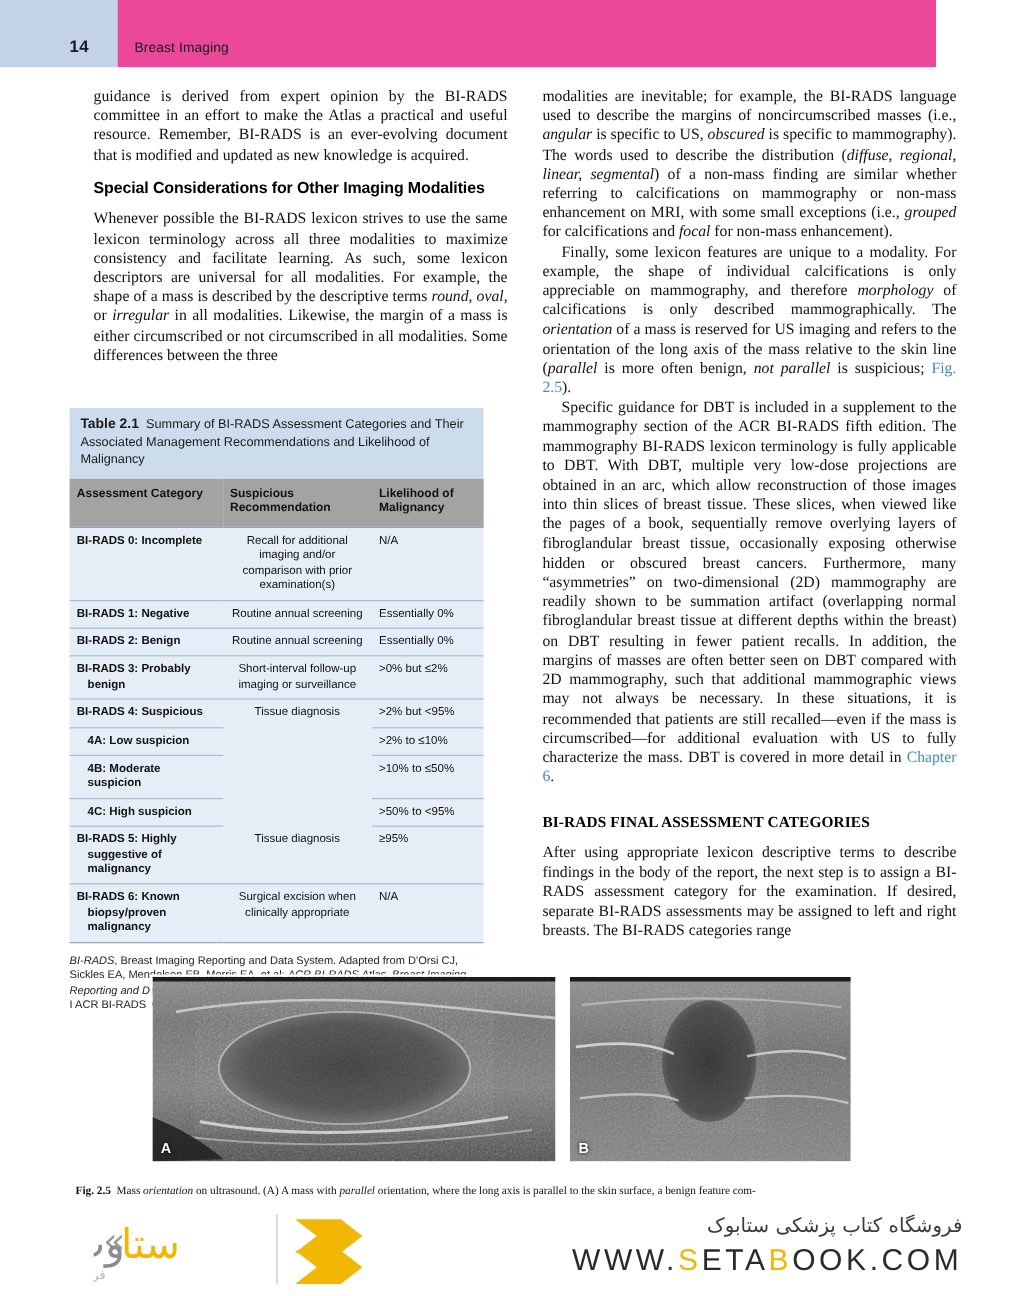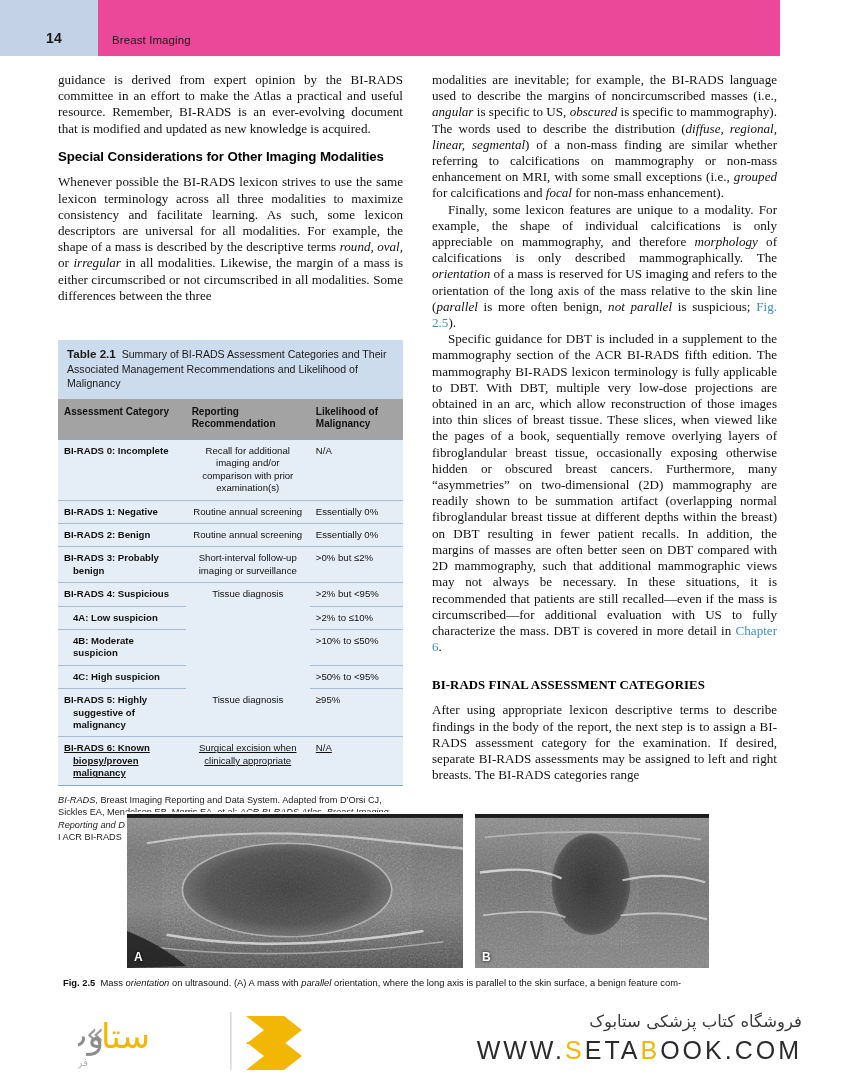--- a/index.html
+++ b/index.html
@@ -35,21 +35,21 @@
     flex: 1;
     height: 56px;
     background: #ec4899;
     display: flex;
     align-items: flex-end;
     padding-bottom: 10px;
     box-sizing: border-box;
   }
   .rh-pageno {
     position: absolute;
-    left: 46px;
+    left: 58px;
     bottom: 10px;
     font-family: "Liberation Sans", sans-serif;
     font-size: 14px;
     font-weight: 600;
     color: #1a1a1a;
     letter-spacing: 0.3px;
   }
   .rh-title {
     font-family: "Liberation Sans", sans-serif;
     font-size: 11.5px;
@@ -60,20 +60,21 @@
 
   
   .col {
     position: absolute;
     top: 72px;
     width: 345px;
     font-size: 13.1px;
     line-height: 16.2px;
     text-align: justify;
     color: #111;
+    margin-left: 20px;
   }
   .col-left  { left: 58px; }
   .col-right { left: 432px; }
 
   p.body {
     margin: 0 0 0 0;
     text-indent: 16px;
     hyphens: auto;
   }
   p.body.first { text-indent: 0; }
@@ -141,21 +142,21 @@
     padding: 7px 6px 8px 6px;
     border-bottom: 1.6px solid #8fa7c2;
     color: #111;
   }
   table.birads td {
     vertical-align: top;
     padding: 5px 6px 5px 6px;
     border-bottom: 1px solid #a8bcd4;
     color: #111;
   }
-  table.birads tr:last-child td { border-bottom: 1.6px solid #8fa7c2; text-decoration: underline; }
+  table.birads tr:last-child td { border-bottom: 1.6px solid #8fa7c2; }
   td.c-cat  { width: 37%; font-weight: bold; }
   td.c-mgmt { width: 36%; text-align: center; }
   td.c-like { width: 27%; }
   td.noline { border-bottom: none !important; }
   .hang { display: block; padding-left: 9px; text-indent: -9px; }
   .indent1 { display: block; padding-left: 9px; }
 
   .tbl-note {
     margin-top: 8px;
     font-family: "Liberation Sans", sans-serif;
@@ -189,22 +190,22 @@
     position: absolute;
     left: 7px;
     bottom: 4px;
     color: #ffffff;
     font-family: "Liberation Sans", sans-serif;
     font-size: 12px;
     font-weight: 600;
     text-shadow: 0 0 3px #000;
   }
   .fig-caption {
-    margin-top: 7px;
-    font-family: Liberation Sans, sans-serif;
+    margin-top: 17px;
+    font-family: Liberation Serif, serif;
     font-size: 9.4px;
     line-height: 12.6px;
     color: #111;
     width: 660px;
     margin-left: -62px;
   }
   .fig-caption .fig-num { font-weight: bold; }
 
   
   .footer {
@@ -270,21 +271,21 @@
 
 <div class="table-wrap">
   <div class="tbl-caption">
     <span class="tbl-num">Table 2.1</span>&nbsp;&nbsp;<span>Summary of BI-RADS Assessment Categories and Their Associated Management Recommendations and Likelihood of Malignancy</span>
   </div>
 
   <table class="birads">
     <thead>
       <tr>
         <th>Assessment Category</th>
-        <th>Reporting Recommendation</th>
+        <th>Suspicious Recommendation</th>
         <th>Likelihood of Malignancy</th>
       </tr>
     </thead>
     <tbody>
       <tr>
         <td class="c-cat">
             <span class="hang">BI-RADS 0: Incomplete</span>
           </td>
         <td class="c-mgmt">Recall for additional imaging and/or comparison with prior examination(s)</td>
         <td class="c-like">N/A</td>

